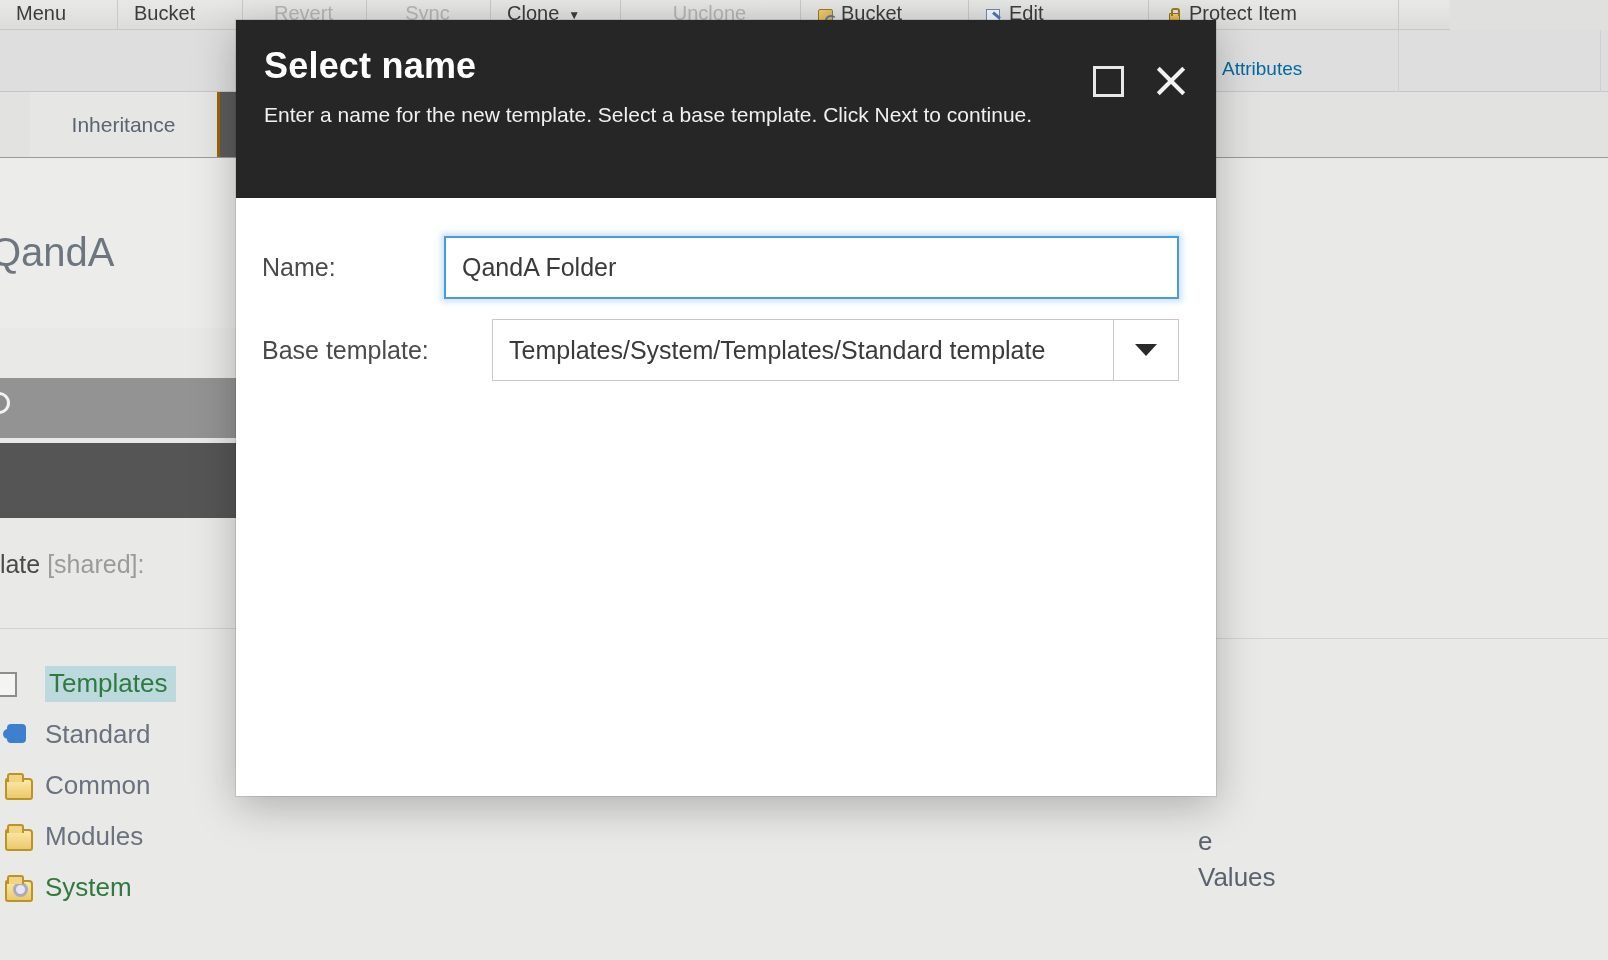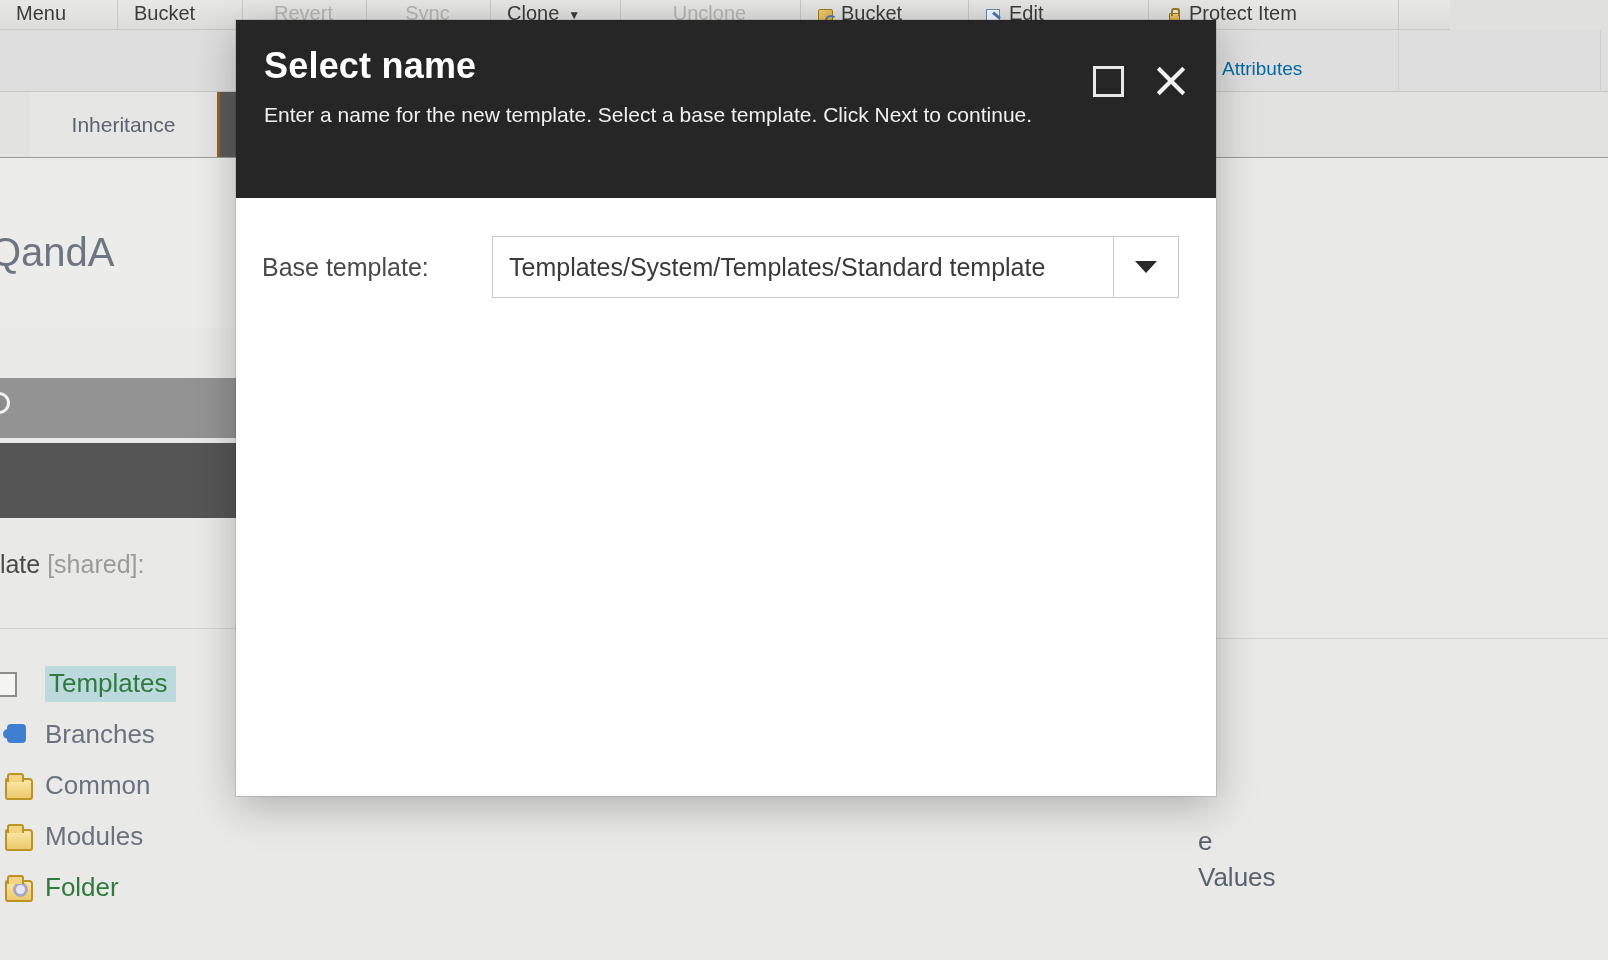--- a/index.html
+++ b/index.html
@@ -255,35 +255,35 @@
 
       <div class="hr-thin"></div>
 
       <div class="tree" id="tree">
           <div class="tree-item sel">
             <span class="t-ico ic-tpl"></span>
             <span class="lbl">Templates</span>
           </div>
           <div class="tree-item">
             <span class="t-ico ic-branch"></span>
-            <span class="lbl">Branches</span>
+            <span class="lbl">Standard</span>
           </div>
           <div class="tree-item">
             <span class="t-ico ic-folder"></span>
             <span class="lbl">Common</span>
           </div>
           <div class="tree-item">
             <span class="t-ico ic-folder"></span>
             <span class="lbl">Modules</span>
           </div>
           <div class="tree-item green">
             <span class="t-ico ic-folder">
               <span class="ic-gear"></span>
             </span>
-            <span class="lbl">Folder</span>
+            <span class="lbl">System</span>
           </div>
         </div>
 
       <div class="right-strip"></div>
       <div class="right-sep"></div>
       <div id="right-clipped">
           <div class="clip-txt" style="top: 668px;">e</div>
           <div class="clip-txt" style="top: 704px;">Values</div>
         </div>
     </div>
@@ -296,20 +296,26 @@
         <div class="dlg-title">Select name</div>
         <div class="dlg-sub">Enter a name for the new template. Select a base template. Click Next to continue.</div>
         <div class="dlg-btns">
           <div class="btn-max"></div>
           <div class="btn-close"></div>
         </div>
       </div>
 
       <div class="dlg-body">
 
+        <div class="frow">
+          <div class="flabel">Name:</div>
+          <div class="fctrl">
+            <input class="inp-name" type="text" value="QandA Folder" style="">
+          </div>
+        </div>
 
         <div class="frow">
           <div class="flabel">Base template:</div>
           <div class="fctrl">
             <div class="sel-wrap">
               <div class="sel-box">Templates/System/Templates/Standard template</div>
               <div class="sel-arrow">
                 <span class="caret"></span>
               </div>
             </div>

